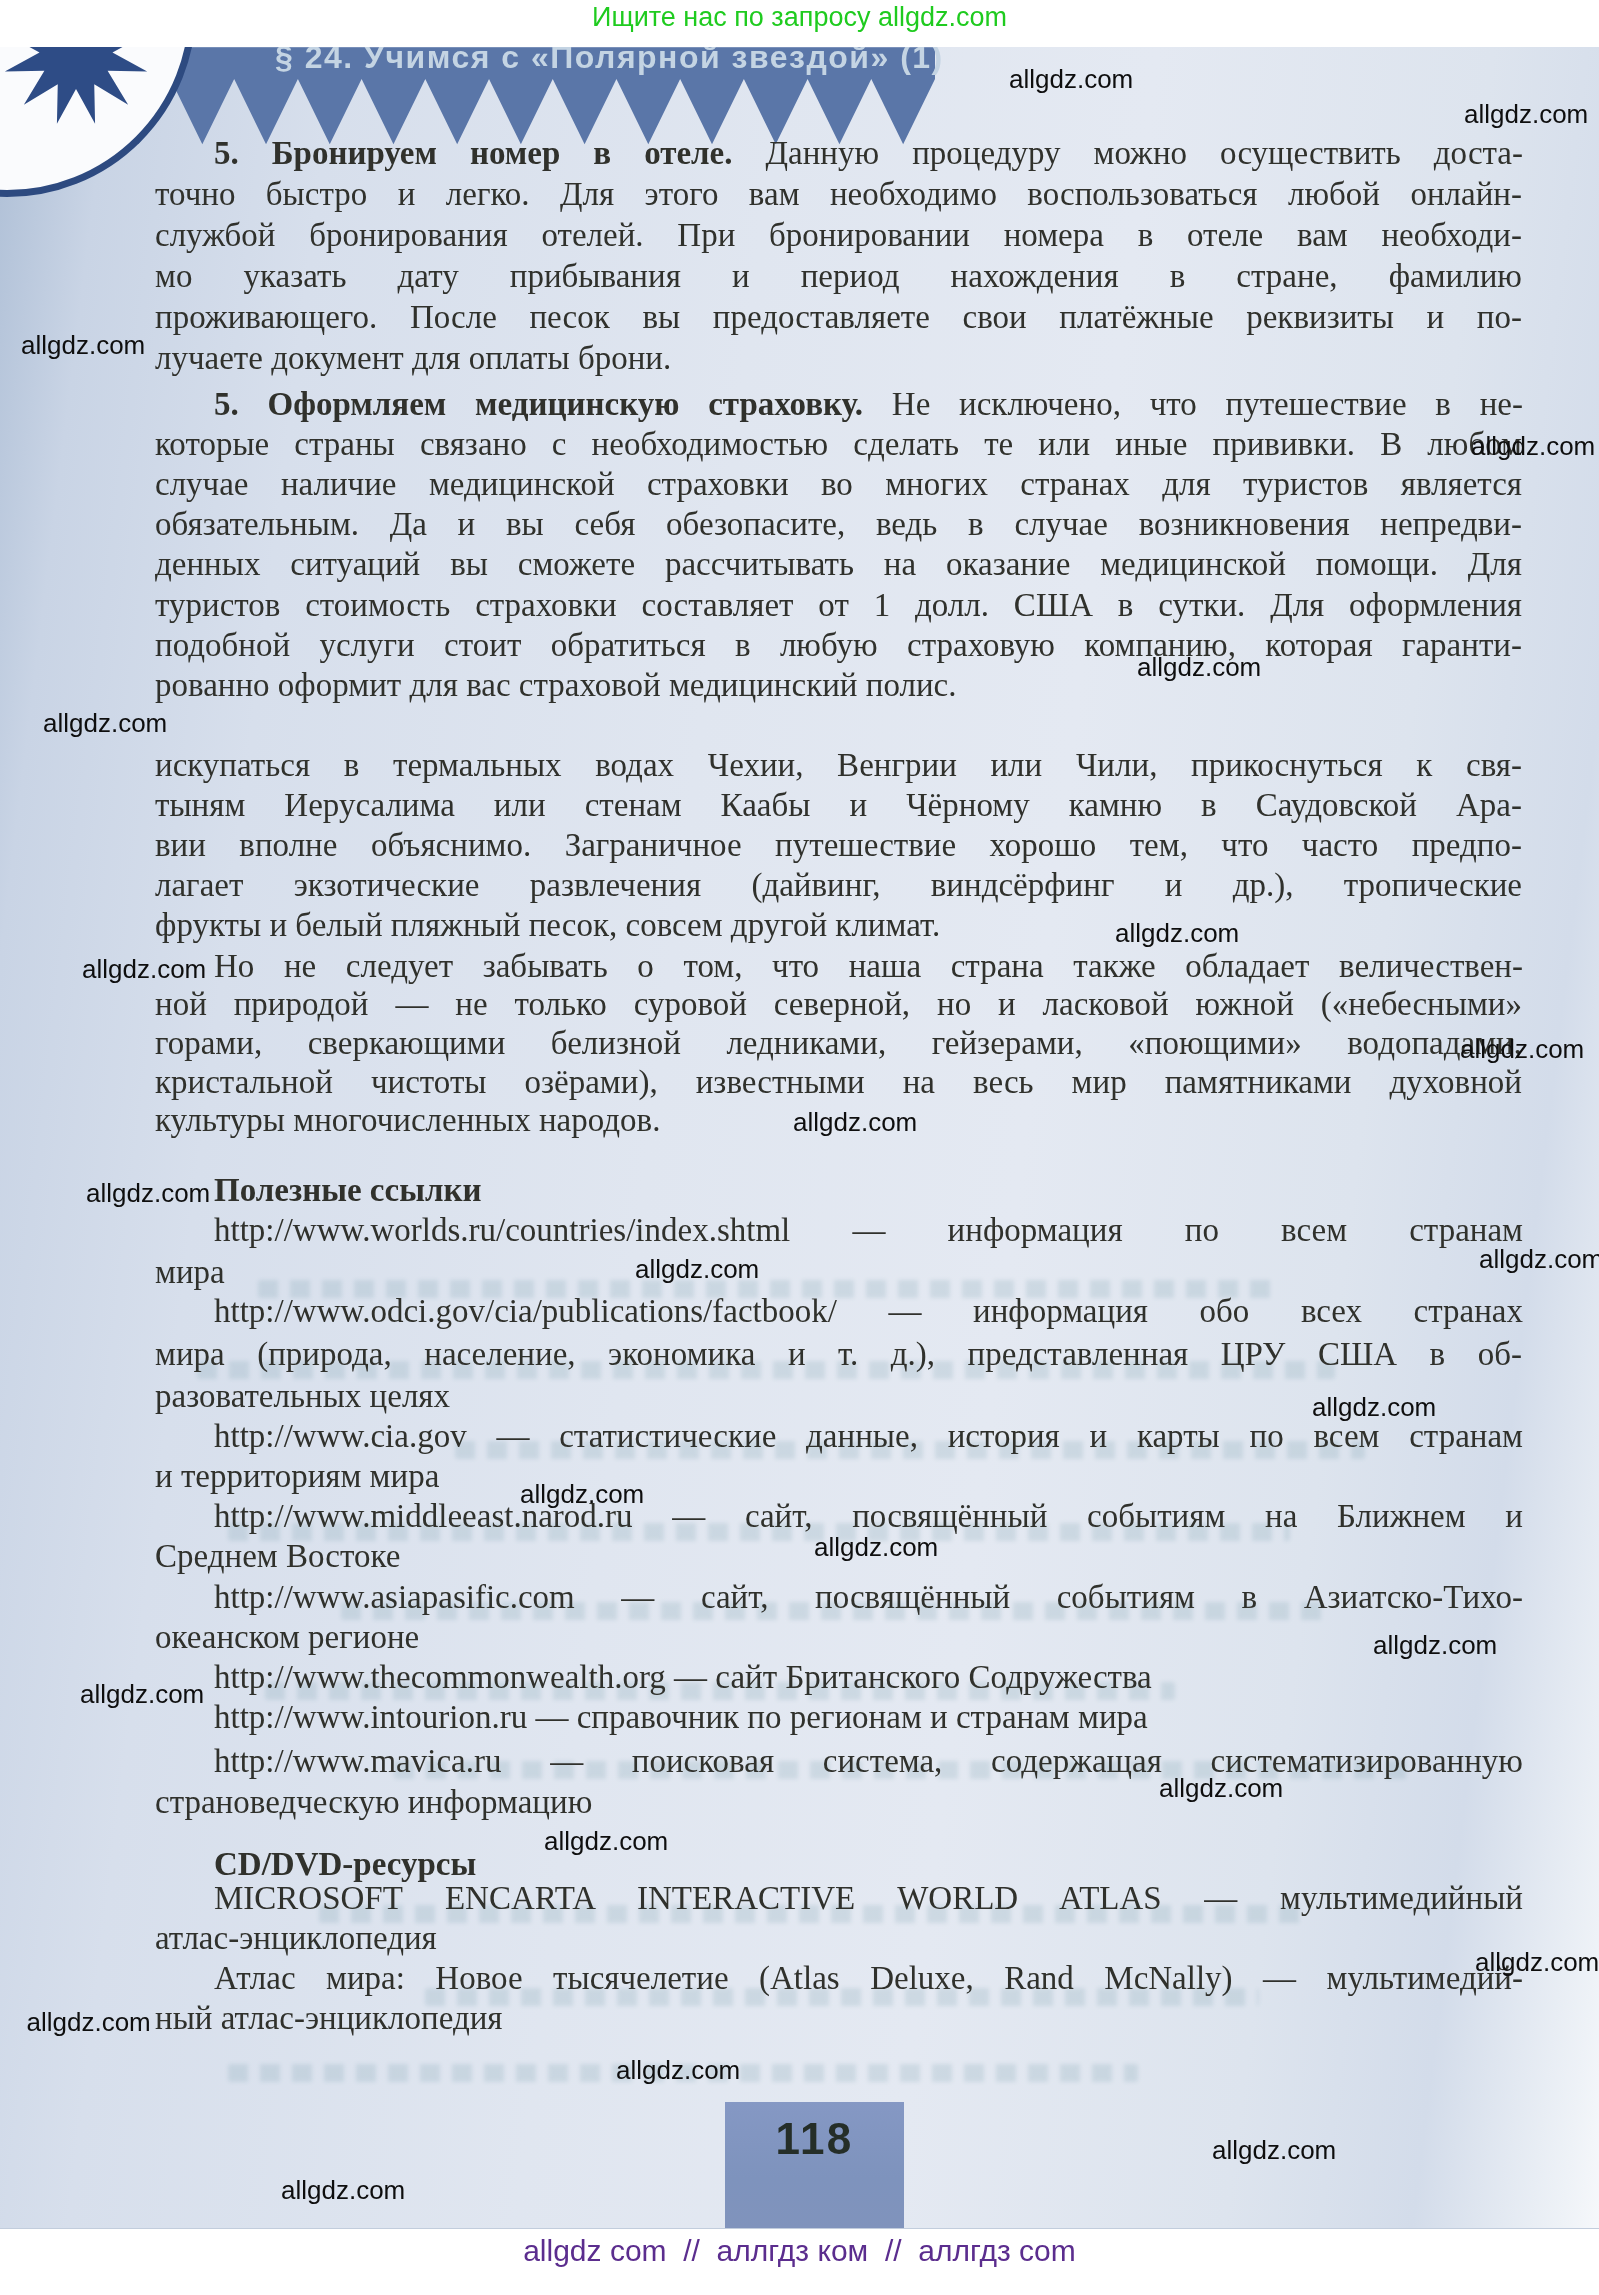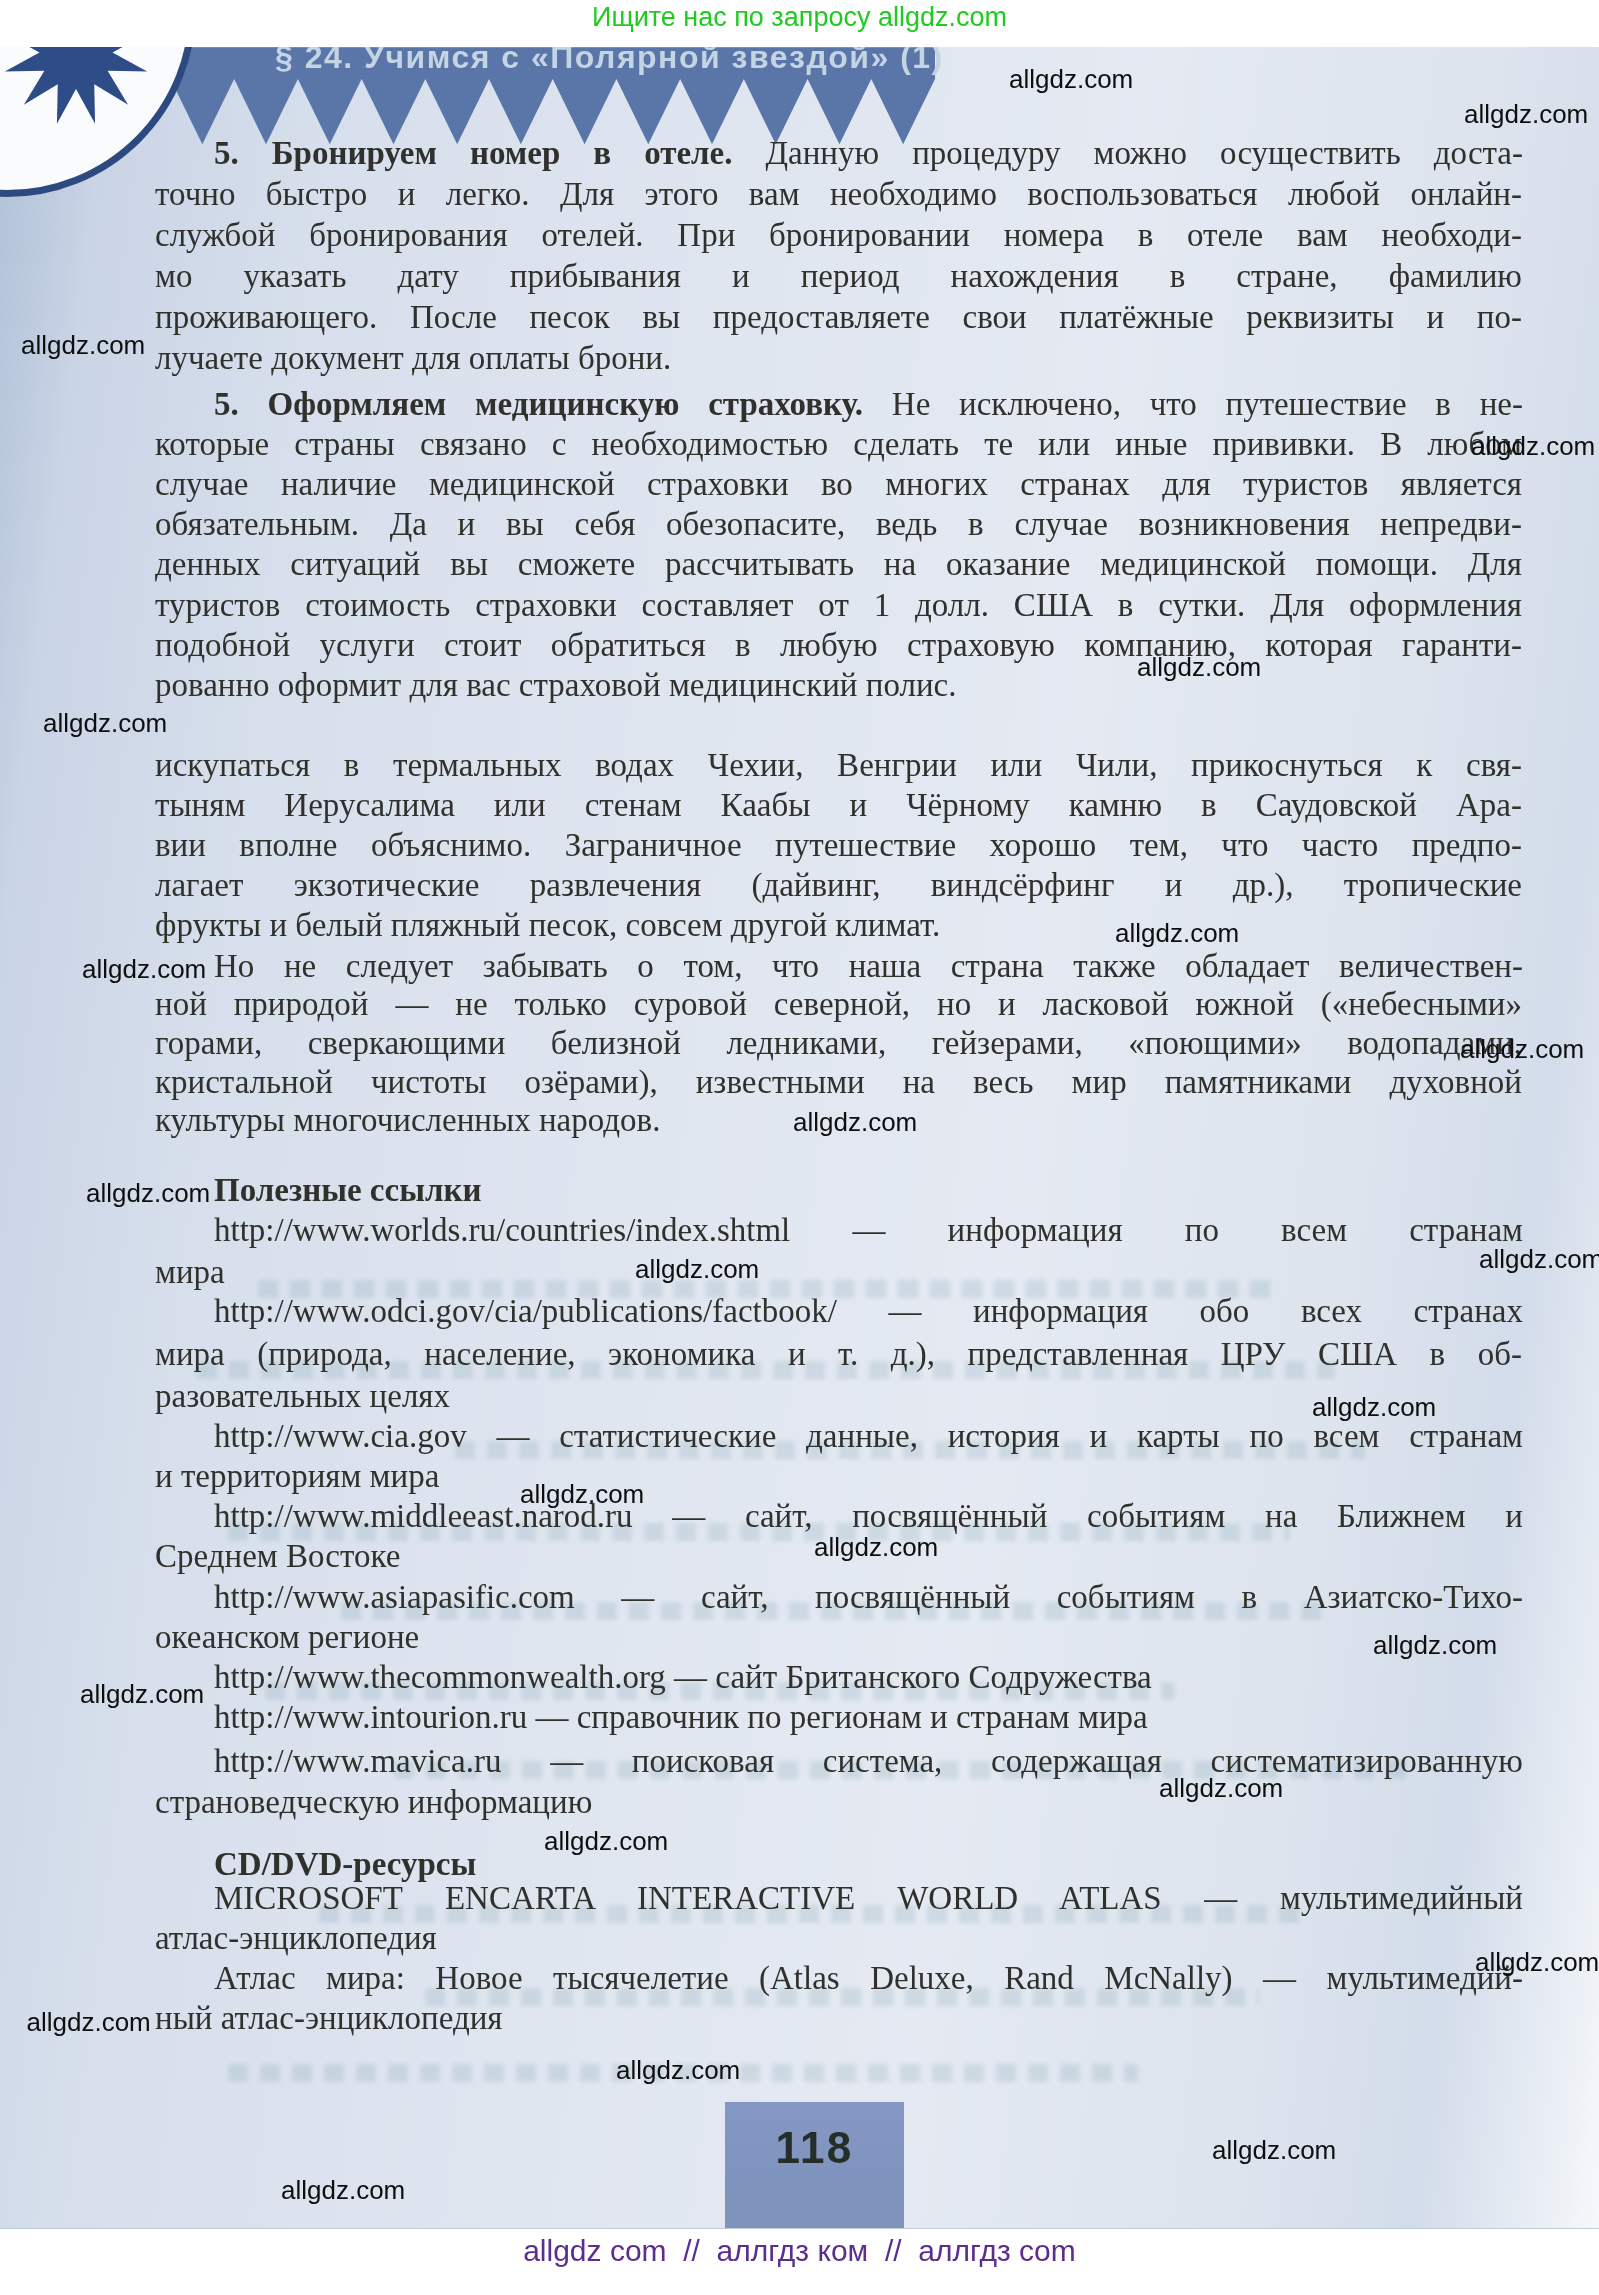--- a/index.html
+++ b/index.html
@@ -46,21 +46,21 @@
     position:absolute;height:18px;filter:blur(2.3px);opacity:.45;border-radius:3px;
     background:repeating-linear-gradient(90deg,rgba(96,142,156,.38) 0 20px,rgba(96,142,156,0) 20px 32px);
   }
   
   .pagebox{
     position:absolute;left:725px;top:2055px;width:179px;height:126px;
     background:linear-gradient(180deg,#8598c4 0%,#7e93bd 60%,#8093bc 100%);
     text-align:center;
   }
   .pagenum{
-    margin-top:21px;display:inline-block;
+    margin-top:12px;display:inline-block;
     font-family:"Liberation Sans",sans-serif;font-weight:bold;font-size:44px;color:#252e28;
     letter-spacing:2.3px;
   }
   
   .banner{
     position:absolute;top:1.5px;left:0;width:1599px;text-align:center;
     font-family:"Liberation Sans",sans-serif;font-size:27px;color:#1fcb1f;
   }
   
   .footer{

